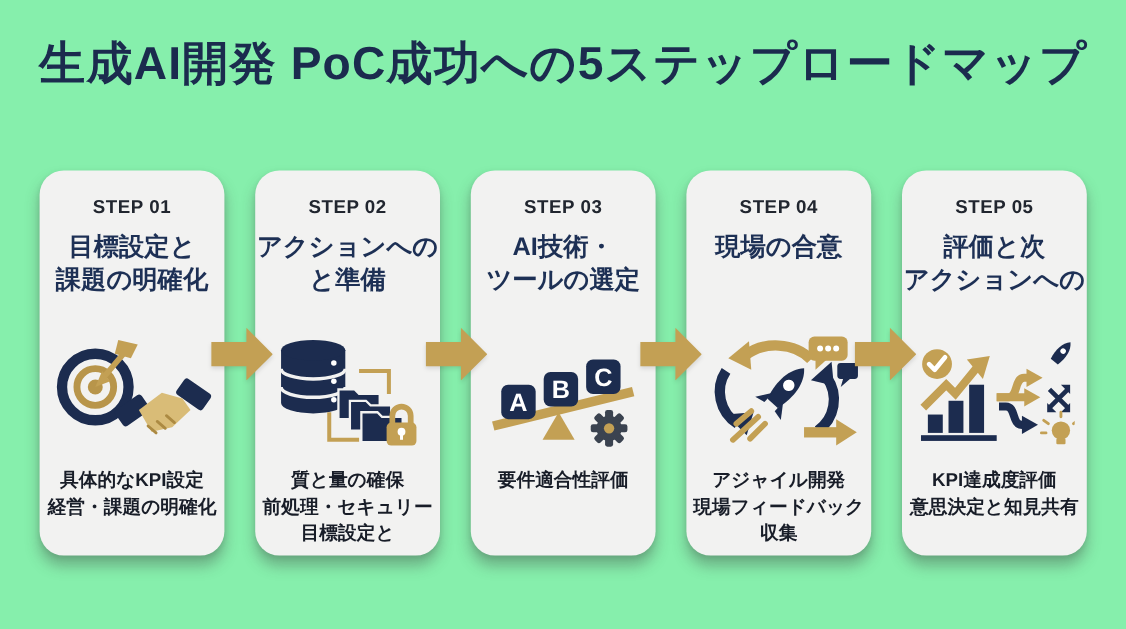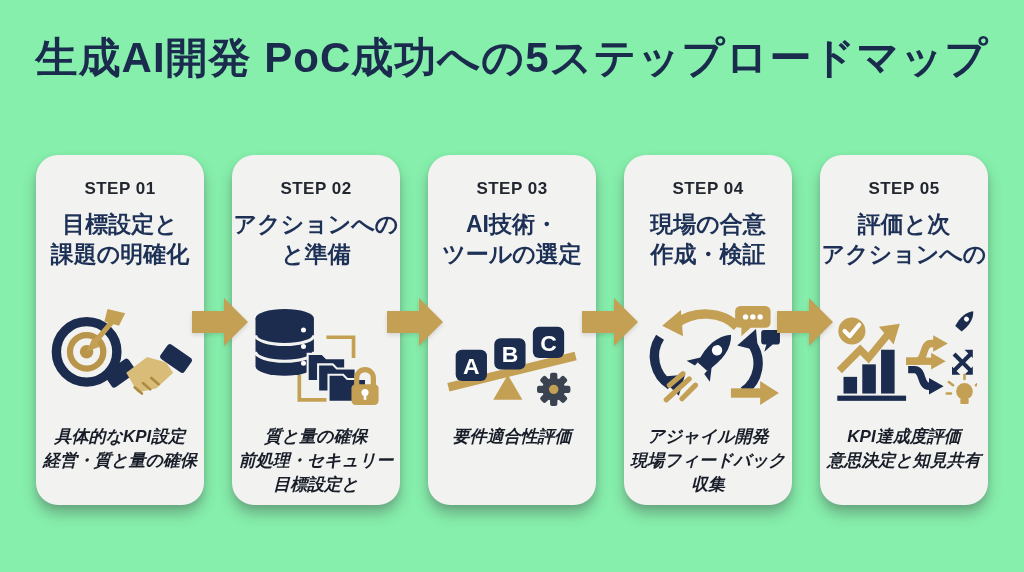--- a/index.html
+++ b/index.html
@@ -39,21 +39,21 @@
     margin-top:4px; height:88px;
     font-size:23px; font-weight:800; color:#1d3055; line-height:1.32;
   }
   .icon-box {
     height:118px; width:150px;
     display:flex; align-items:center; justify-content:center;
   }
   .icon-box svg { width:146px; height:108px; }
   .card-desc {
     margin-top:10px;
-    font-size:17px; font-weight:700; color:#181d28; line-height:1.42;font-style:italic;
+    font-size:17px; font-weight:700; color:#181d28; line-height:1.42;
   }
 
   .step-arrow {
     position:absolute; top:298px; width:56px; height:48px; z-index:6;
     filter:drop-shadow(0 2px 2px rgba(0,0,0,0.12));
   }
   .step-arrow.a1 { left:192px; }
   .step-arrow.a2 { left:387px; }
   .step-arrow.a3 { left:582px; }
   .step-arrow.a4 { left:777px; }
@@ -88,21 +88,21 @@
           <g>
             <rect x="56" y="58" width="28" height="17" rx="3" fill="#1c2c4f" transform="rotate(-35 70 66)"></rect>
             <rect x="110" y="44" width="28" height="17" rx="3" fill="#1c2c4f" transform="rotate(35 124 52)"></rect>
             <path d="M76,66 L96,51 L114,56 L121,66 L105,81 L87,85 Z" fill="#d9bc77"></path>
             <path d="M84,80 l7,6 M92,76 l7,6 M100,71 l7,6" stroke="#ac8a42" stroke-width="2.5" fill="none" stroke-linecap="round"></path>
           </g>
         </svg>
       </div>
       <div class="card-desc">
         <div>具体的なKPI設定</div>
-        <div>経営・質と量の確保</div>
+        <div>経営・課題の明確化</div>
       </div>
     </div>
 
     <div class="step-card">
       <div class="step-label">STEP 02</div>
       <div class="card-title">
         <div>アクションへの</div>
         <div>と準備</div>
       </div>
       <div class="icon-box">
@@ -175,21 +175,20 @@
       </div>
       <div class="card-desc">
         <div>要件適合性評価</div>
       </div>
     </div>
 
     <div class="step-card">
       <div class="step-label">STEP 04</div>
       <div class="card-title">
         <div>現場の合意</div>
-        <div>作成・検証</div>
       </div>
       <div class="icon-box">
         <svg viewBox="0 0 140 100">
           <g>
             <path d="M98,22 A38,30 0 0 0 40,19" fill="none" stroke="#c3a054" stroke-width="9"></path>
             <polygon points="44,6 26,21 46,31" fill="#c3a054"></polygon>
             <path d="M24,32 A33,33 0 0 0 34,78" fill="none" stroke="#1c2c4f" stroke-width="9"></path>
             <polygon points="24,70 42,88 48,68" fill="#1c2c4f"></polygon>
             <path d="M104,84 A33,33 0 0 0 112,38" fill="none" stroke="#1c2c4f" stroke-width="9"></path>
             <polygon points="98,40 116,24 118,45" fill="#1c2c4f"></polygon>

